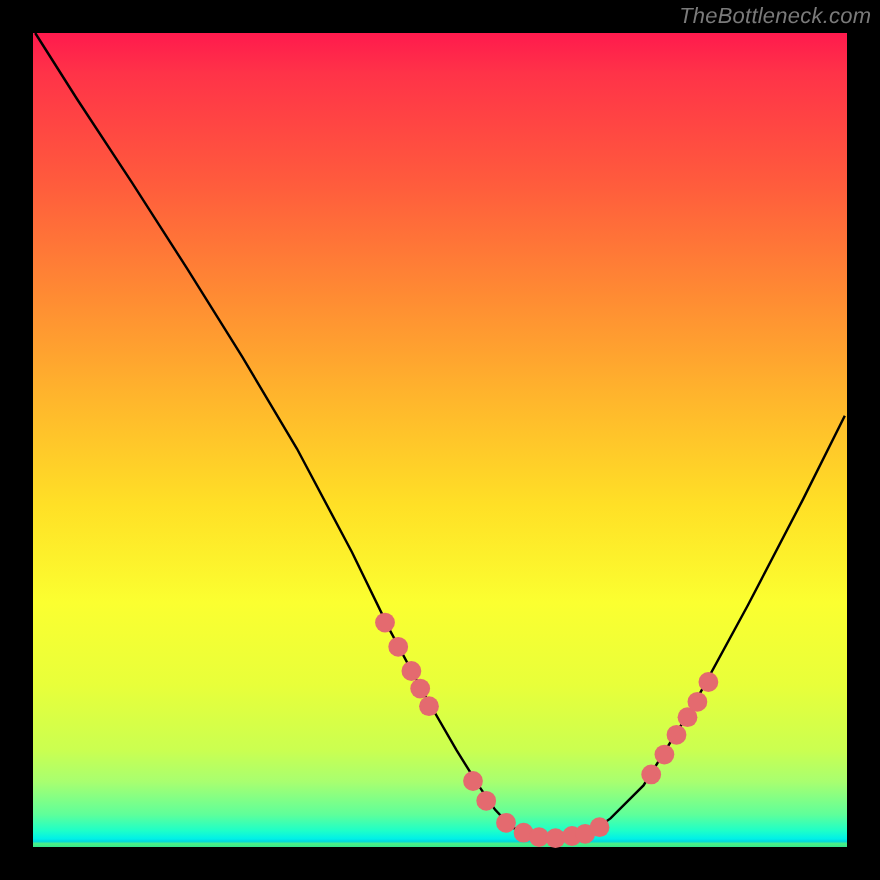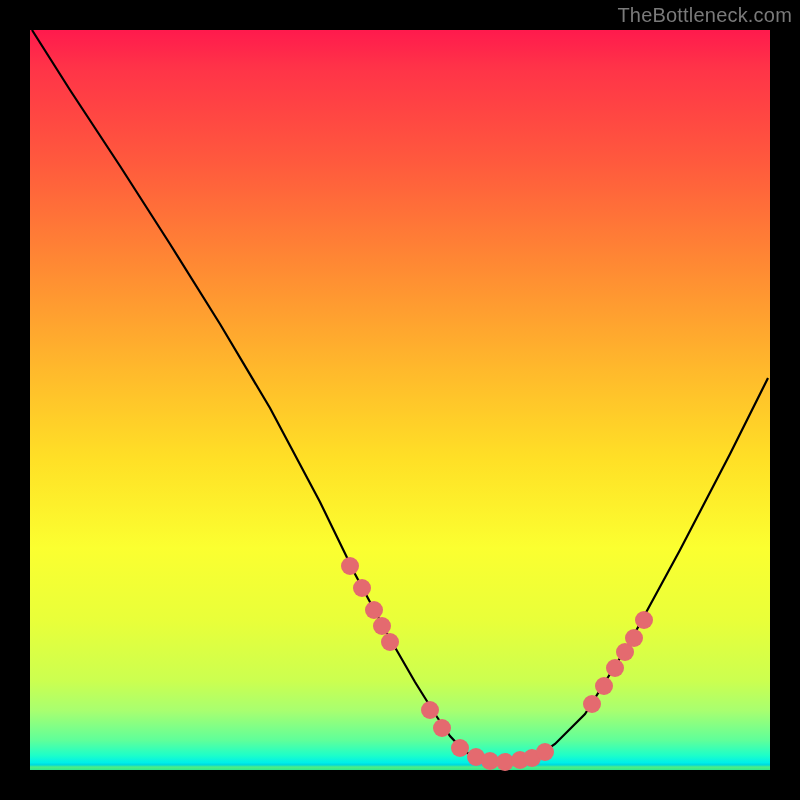--- a/index.html
+++ b/index.html
@@ -9,20 +9,21 @@
     height: 800px;
     background: #000;
     overflow: hidden;
   }
   .frame {
     position: absolute;
     left: 0;
     top: 0;
     width: 800px;
     height: 588px;
+    font-style: italic;
   }
   .plot-area {
     position: absolute;
     left: 30px;
     top: 30px;
     width: 740px;
     height: 740px;
     background: linear-gradient(
       to bottom,
       #ff1a4d 0%,

